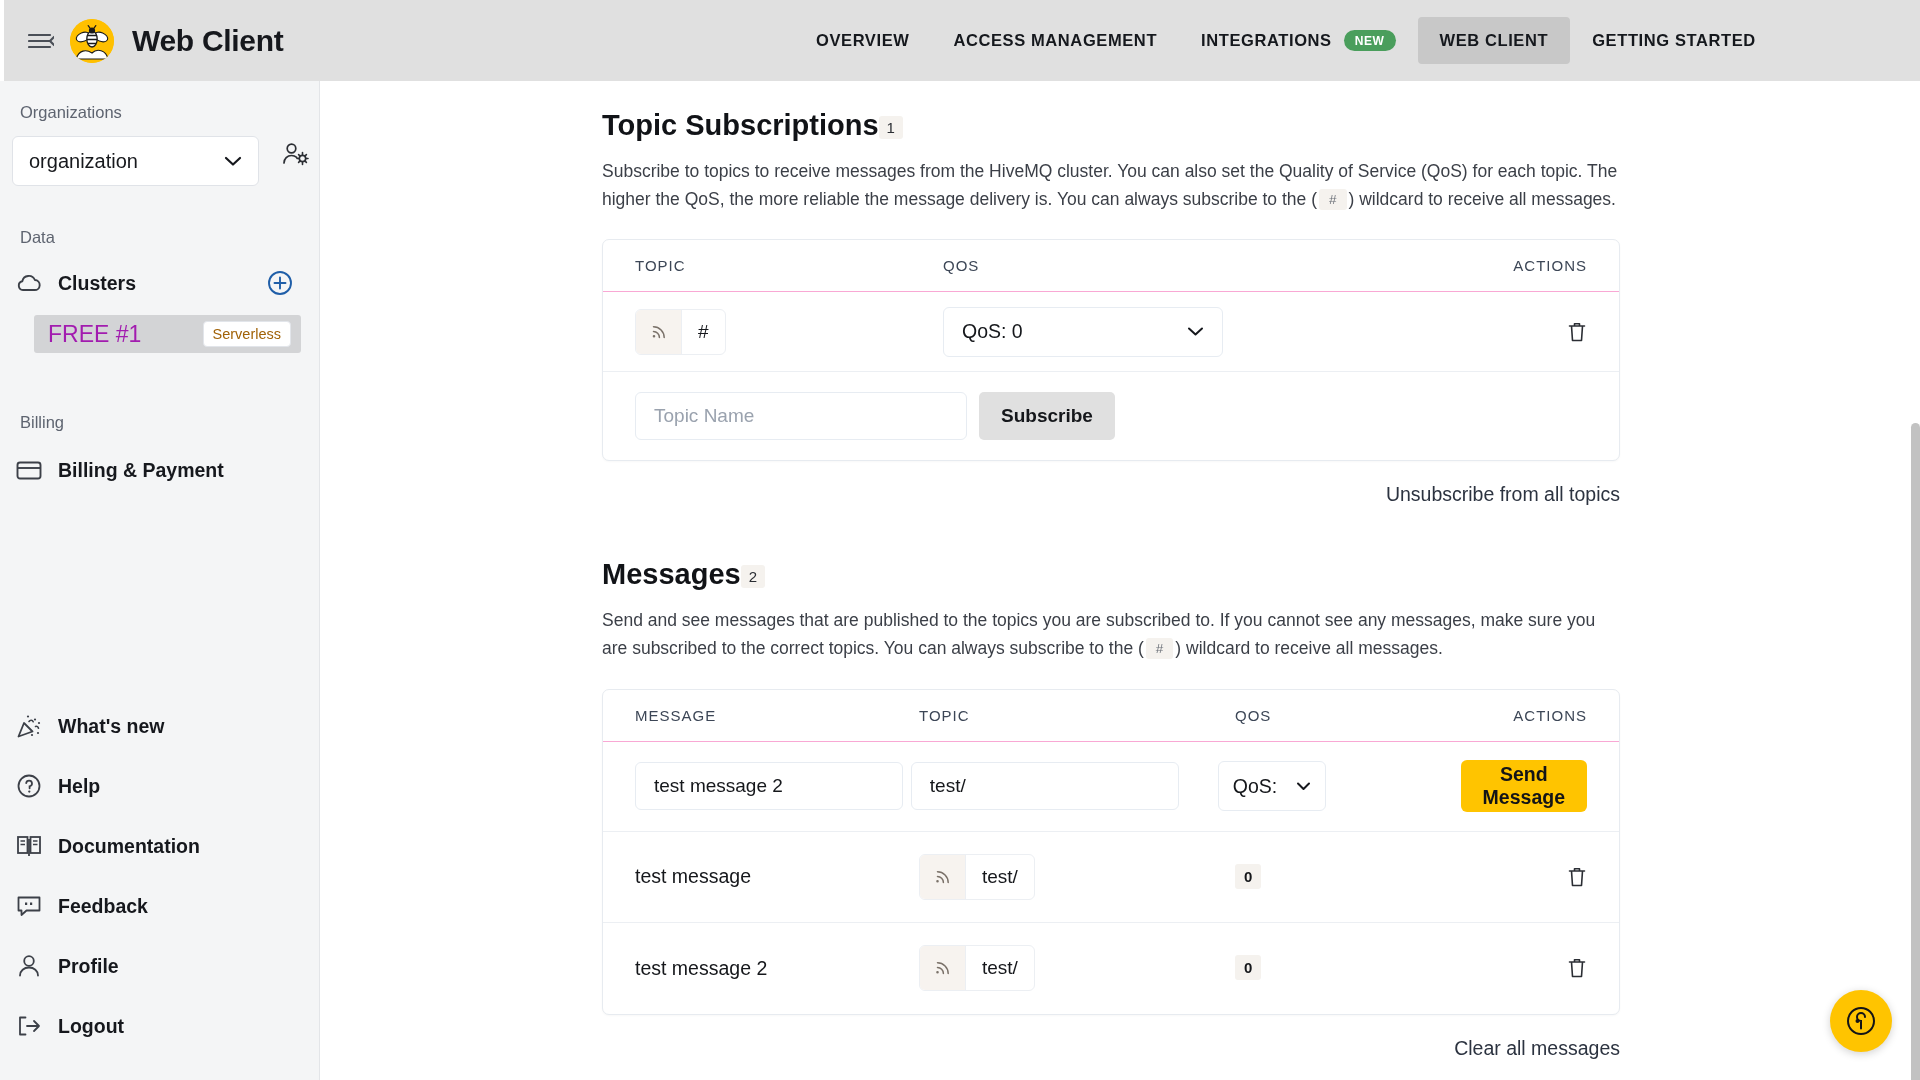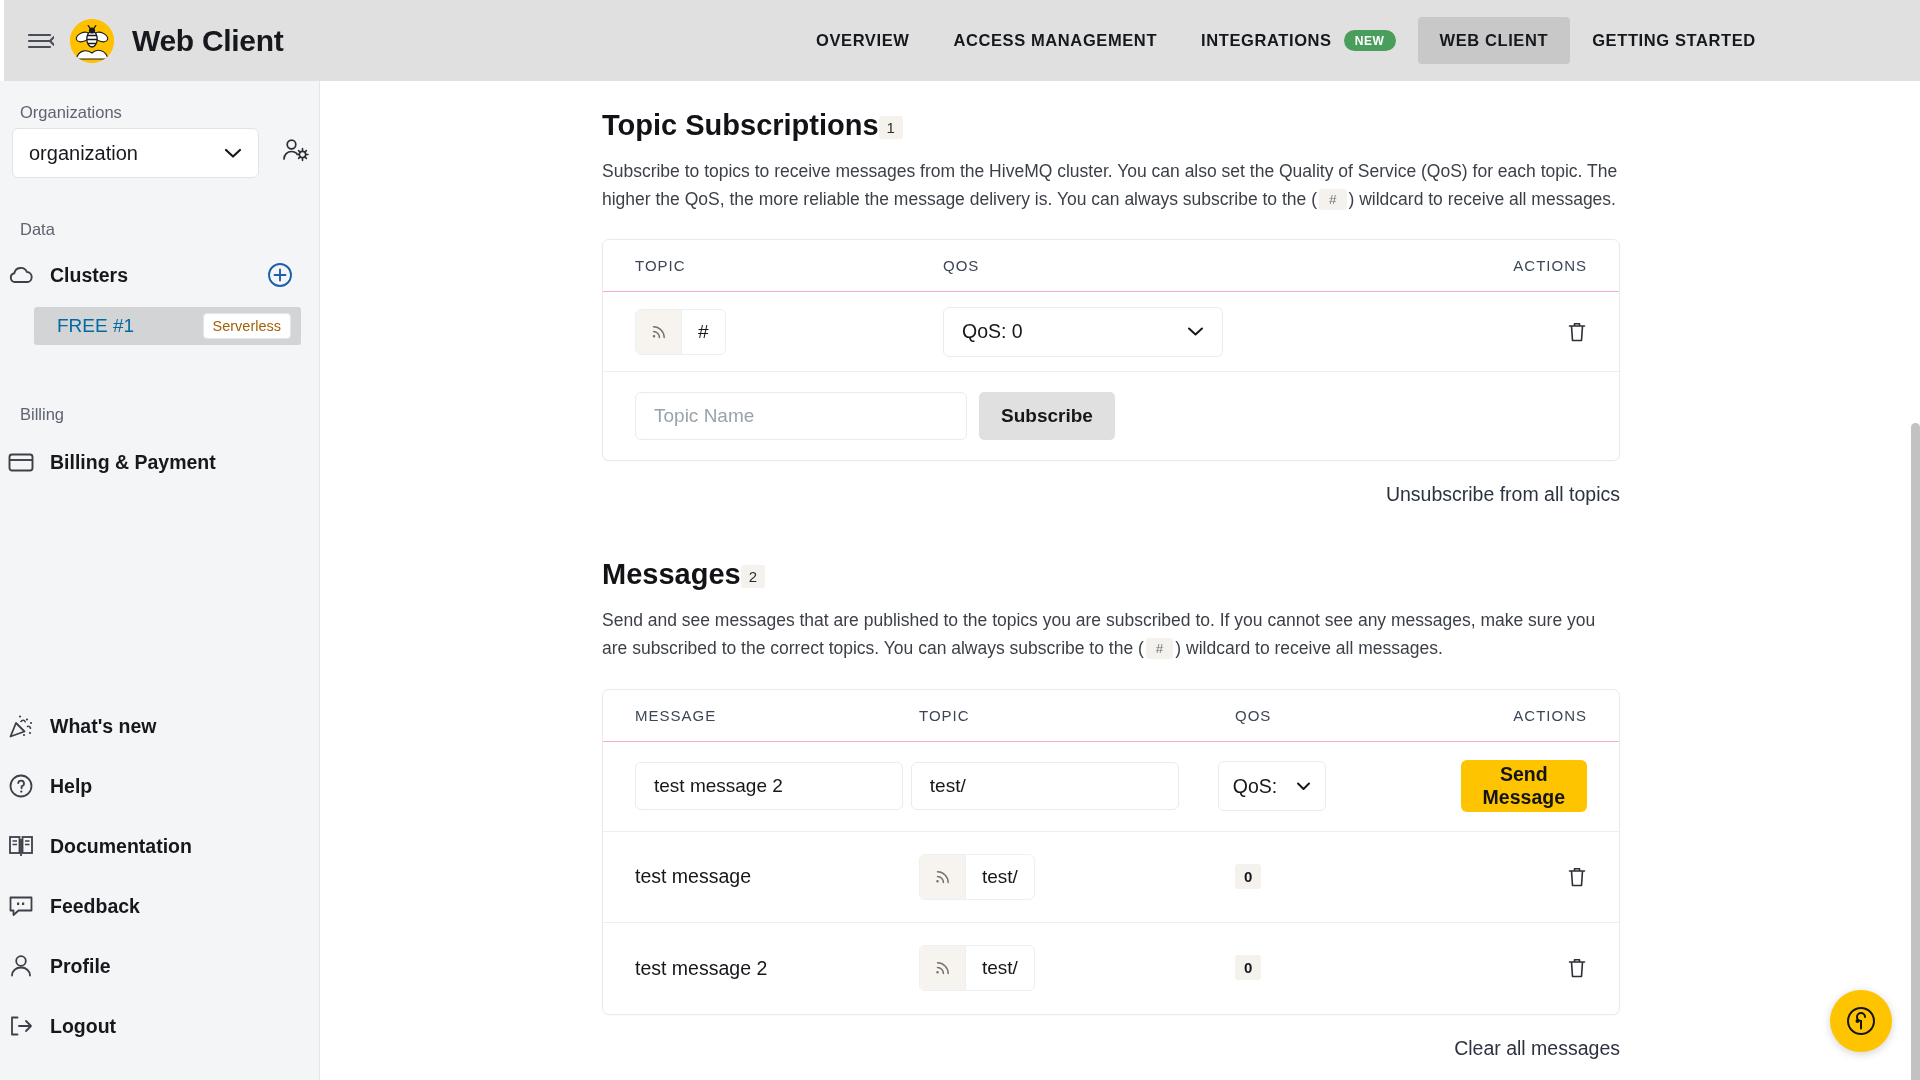--- a/index.html
+++ b/index.html
@@ -57,53 +57,53 @@
     position: absolute; top: 81px; left: 0;
     width: 320px; height: 999px;
     background: #f4f5f6;
     border-right: 1px solid #e3e5e8;
   }
   .side-label {
     font-size: 16.5px; color: #5e6470;
     padding: 0 0 0 20px;
   }
   .org-select {
-    margin: 6px 14px 0 12px;
+    margin: 14px 14px 0 12px;
     height: 50px;
     background: #fff;
     border: 1px solid #e0e3e8;
     border-radius: 6px;
     display: flex; align-items: center;
     padding: 0 16px;
     justify-content: space-between;
     cursor: pointer;
   }
   .org-select span.v { font-size: 20px; color: #17191d; }
   .org-row { display: flex; align-items: center; }
   .org-gear {
     width: 46px; display: flex; align-items: center; justify-content: center;
     cursor: pointer;
   }
   .nav-row {
     display: flex; align-items: center;
-    height: 44px; padding-left: 8px; gap: 16px;
+    height: 44px; padding-left: 16px; gap: 16px;
     cursor: pointer;
   }
   .nav-row .txt { font-size: 19.5px; font-weight: 700; color: #16181d; }
   .ico { width: 26px; height: 26px; display: flex; align-items: center; justify-content: center; flex: none;}
   .cluster-item {
     margin: 10px 18px 0 34px;
     height: 38px;
     background: #d3d4d6;
     border-radius: 3px;
     display: flex; align-items: center; justify-content: space-between;
     padding: 0 10px 0 14px;
     cursor: pointer;
   }
-  .cluster-item .nm { font-size: 19px; color: #0369a1; margin-left: 9px; }
+  .cluster-item .nm { font-size: 23px; color: #a21caf; }
   .pill {
     background: #fff; border: 1px solid #e2e5ea; border-radius: 4px;
     color: #a16207; font-size: 14.5px; padding: 4px 9px;
   }
   .plus {
     width: 26px;height:26px;border-radius:50%;
     margin-left:auto; margin-right: 26px;
     display:flex;align-items:center;justify-content:center;cursor:pointer;
   }
   .bottom-nav { position: absolute; bottom: 24px; left: 0; width: 100%; }

